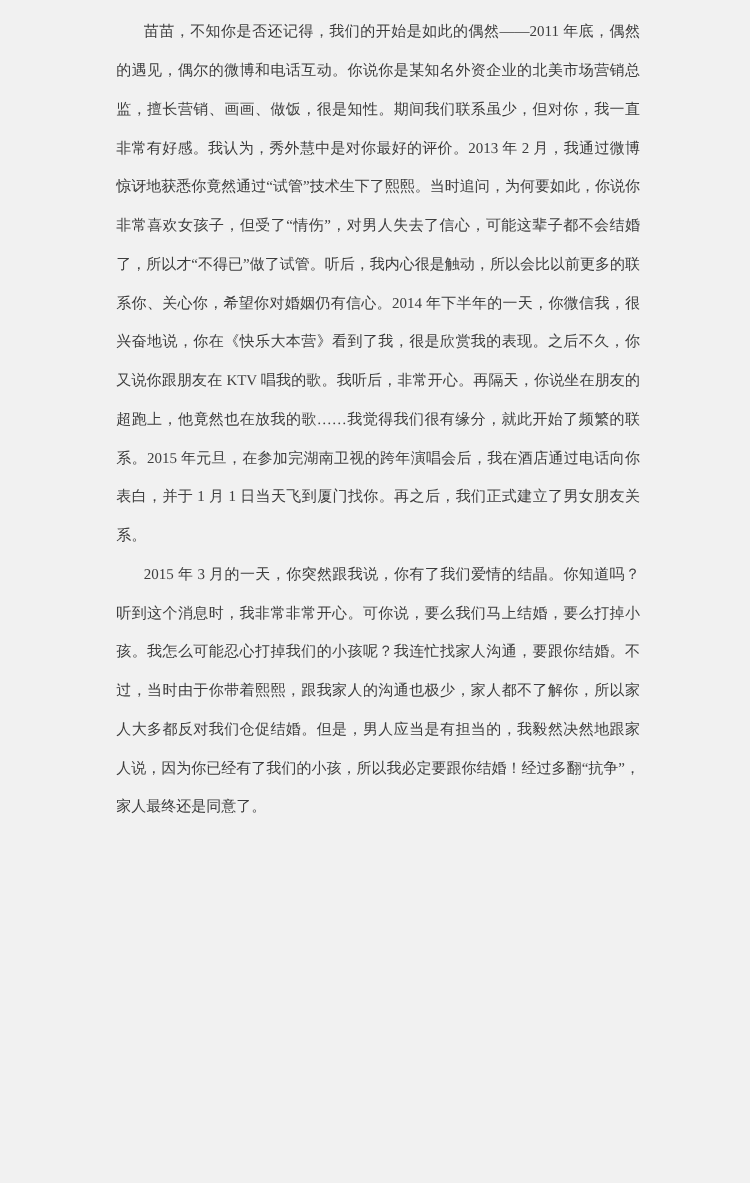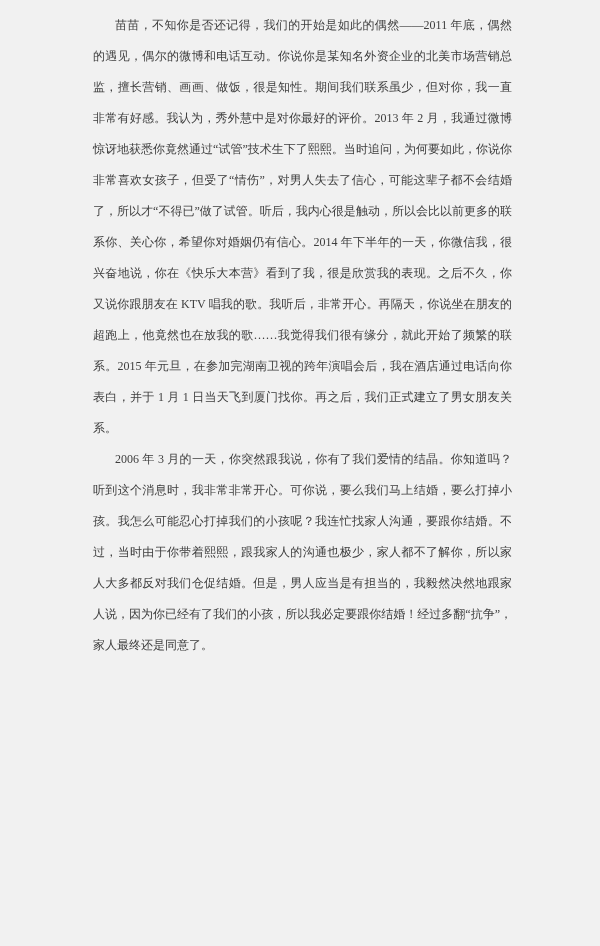--- a/index.html
+++ b/index.html
@@ -31,15 +31,15 @@
     text-indent: 22px;
     word-break: break-all;
   }
 </style>
 </head>
 <body>
 
 <div class="page">
   <div class="letter-body">
     <p>苗苗，不知你是否还记得，我们的开始是如此的偶然——2011 年底，偶然的遇见，偶尔的微博和电话互动。你说你是某知名外资企业的北美市场营销总监，擅长营销、画画、做饭，很是知性。期间我们联系虽少，但对你，我一直非常有好感。我认为，秀外慧中是对你最好的评价。2013 年 2 月，我通过微博惊讶地获悉你竟然通过“试管”技术生下了熙熙。当时追问，为何要如此，你说你非常喜欢女孩子，但受了“情伤”，对男人失去了信心，可能这辈子都不会结婚了，所以才“不得已”做了试管。听后，我内心很是触动，所以会比以前更多的联系你、关心你，希望你对婚姻仍有信心。2014 年下半年的一天，你微信我，很兴奋地说，你在《快乐大本营》看到了我，很是欣赏我的表现。之后不久，你又说你跟朋友在 KTV 唱我的歌。我听后，非常开心。再隔天，你说坐在朋友的超跑上，他竟然也在放我的歌……我觉得我们很有缘分，就此开始了频繁的联系。2015 年元旦，在参加完湖南卫视的跨年演唱会后，我在酒店通过电话向你表白，并于 1 月 1 日当天飞到厦门找你。再之后，我们正式建立了男女朋友关系。</p>
-    <p>2006 年 3 月的一天，你突然跟我说，你有了我们爱情的结晶。你知道吗？听到这个消息时，我非常非常开心。可你说，要么我们马上结婚，要么打掉小孩。我怎么可能忍心打掉我们的小孩呢？我连忙找家人沟通，要跟你结婚。不过，当时由于你带着熙熙，跟我家人的沟通也极少，家人都不了解你，所以家人大多都反对我们仓促结婚。但是，男人应当是有担当的，我毅然决然地跟家人说，因为你已经有了我们的小孩，所以我必定要跟你结婚！经过多翻“抗争”，家人最终还是同意了。</p>
+    <p>2015 年 3 月的一天，你突然跟我说，你有了我们爱情的结晶。你知道吗？听到这个消息时，我非常非常开心。可你说，要么我们马上结婚，要么打掉小孩。我怎么可能忍心打掉我们的小孩呢？我连忙找家人沟通，要跟你结婚。不过，当时由于你带着熙熙，跟我家人的沟通也极少，家人都不了解你，所以家人大多都反对我们仓促结婚。但是，男人应当是有担当的，我毅然决然地跟家人说，因为你已经有了我们的小孩，所以我必定要跟你结婚！经过多翻“抗争”，家人最终还是同意了。</p>
   </div>
 </div>
 
 </body></html>

